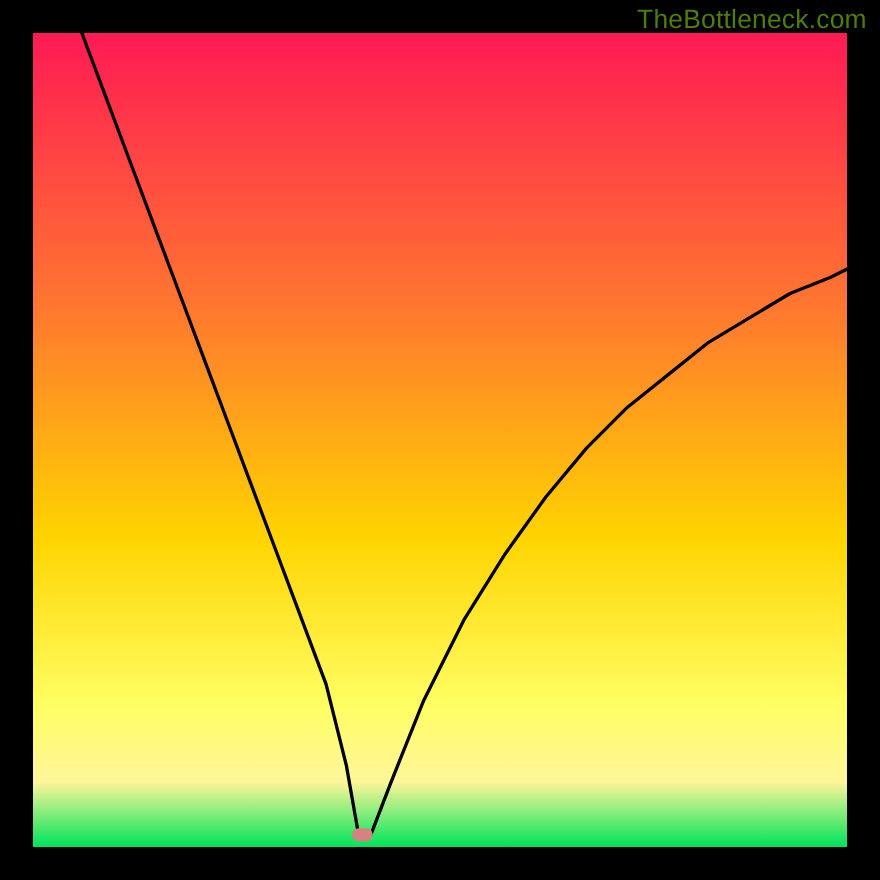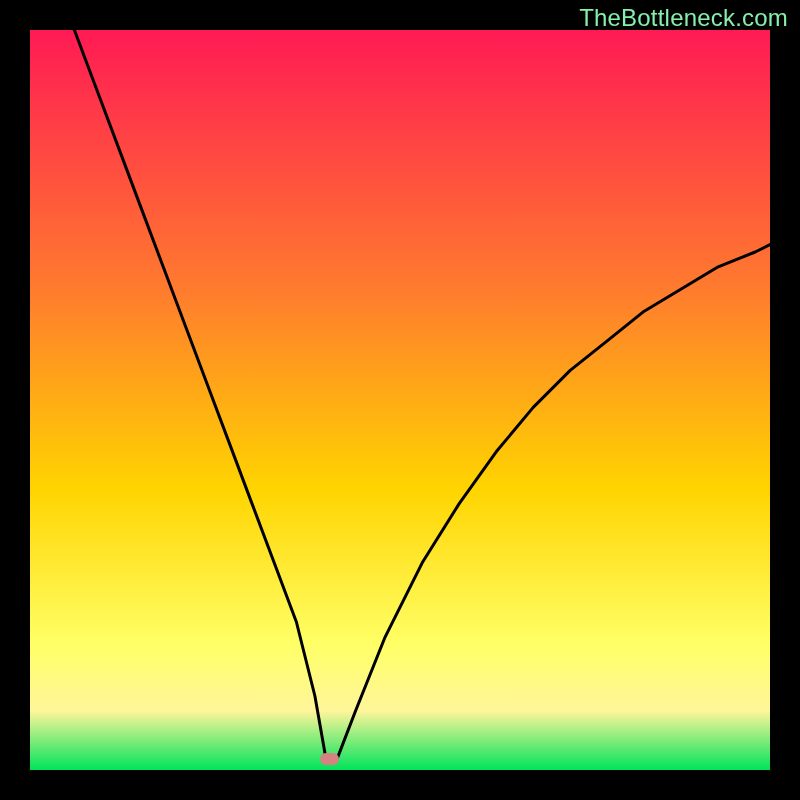--- a/index.html
+++ b/index.html
@@ -14,21 +14,21 @@
   .frame {
     position: relative;
     width: 800px;
     height: 800px;
     background: #000000;
   }
   .watermark {
     position: absolute;
     top: 4px;
     right: 12px;
-    color: #86efac;
+    color: #4d7c0f;
     font-size: 24px;
     font-weight: 400;
     letter-spacing: 0.2px;
     z-index: 3;
   }
   svg.plot {
     position: absolute;
     left: 30px;
     top: 30px;
     width: 740px;

